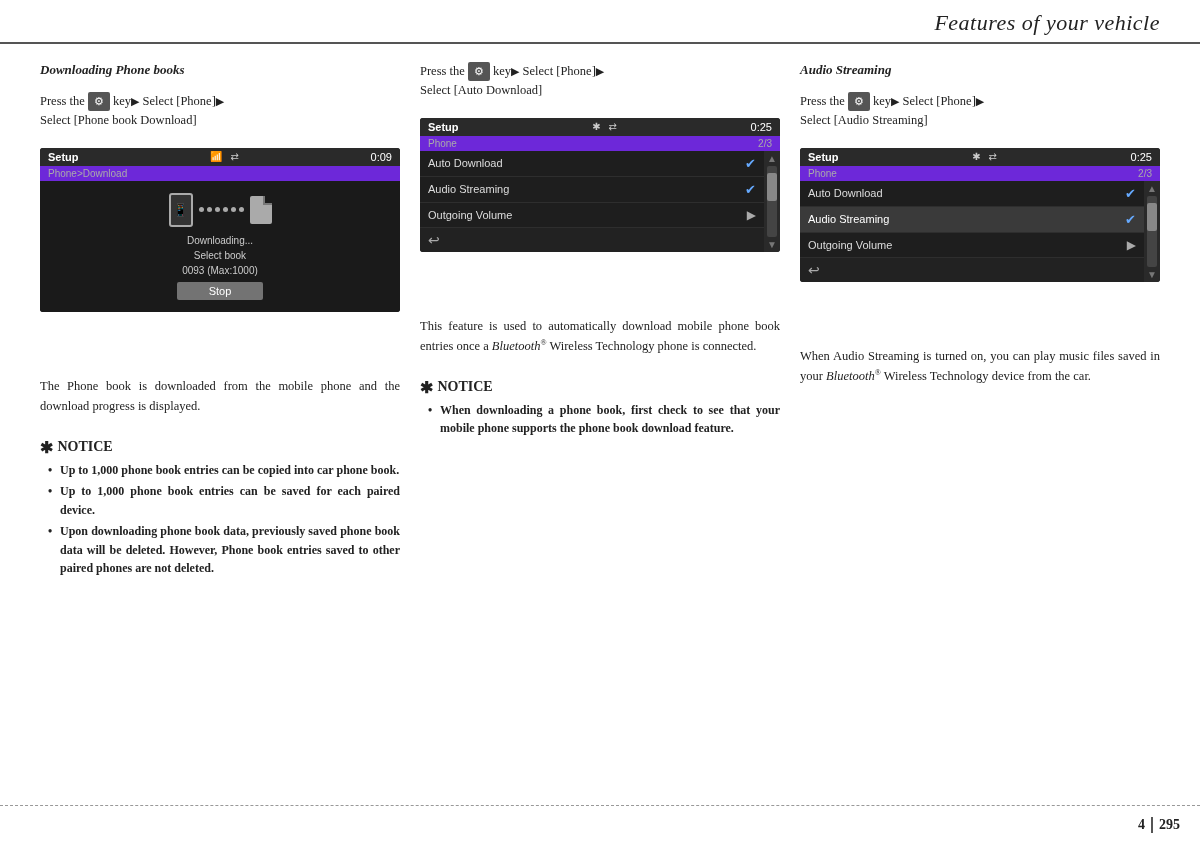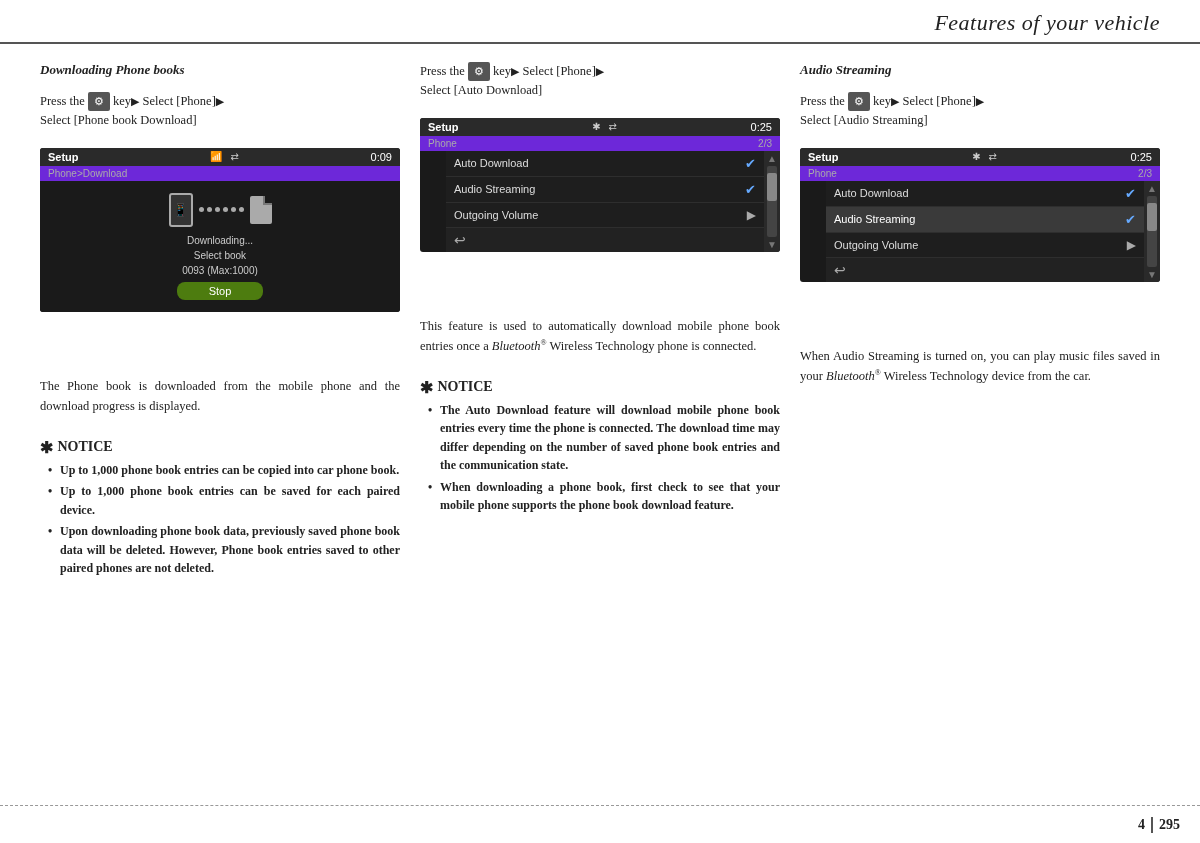--- a/index.html
+++ b/index.html
@@ -187,46 +187,45 @@
       background: #1a1a1a;
       border-left: 2px solid #777;
       border-bottom: 2px solid #777;
     }
     .download-text {
       font-size: 10px;
       color: #ccc;
       line-height: 1.5;
     }
     .stop-btn {
-      background: #4d7c0f;
+      background: #737373;
       color: #fff;
       border: none;
       padding: 3px 32px;
       font-size: 11px;
-      border-radius: 8px;
+      border-radius: 2px;
       margin-top: 4px;
     }
 
     
     .screen-bottom {
       background: #222;
       display: flex;
       justify-content: flex-start;
       padding: 4px 8px;
     }
     .back-arrow {
       color: #aaa;
       font-size: 14px;
       font-family: Arial, sans-serif;
     }
 
     
     .screen-with-scroll {
       display: flex;
-      padding-left: 26px;
     }
     .screen-scroll-area {
       flex: 1;
     }
     .screen-scrollbar {
       width: 16px;
       background: #2a2a2a;
       display: flex;
       flex-direction: column;
       align-items: center;
@@ -460,21 +459,20 @@
     <div class="desc-text">
       This feature is used to automatically download mobile phone book entries once a <em>Bluetooth</em><sup>®</sup> Wireless Technology phone is connected.
     </div>
 
     <div class="notice-section">
       <div class="notice-heading">
         <span class="notice-star">✱</span>
         <span>NOTICE</span>
       </div>
       <ul class="notice-list">
-        <li>The Auto Download feature will download mobile phone book entries every time the phone is connected. The download time may differ depending on the number of saved phone book entries and the communication state.</li>
         <li>When downloading a phone book, first check to see that your mobile phone supports the phone book download feature.</li>
       </ul>
     </div>
   </div>
 
   <div class="col">
     <div class="section-heading">Audio Streaming</div>
     <div class="instruction-text">
       <span>Press the</span>
       <span class="gear-icon-inline">⚙</span>

